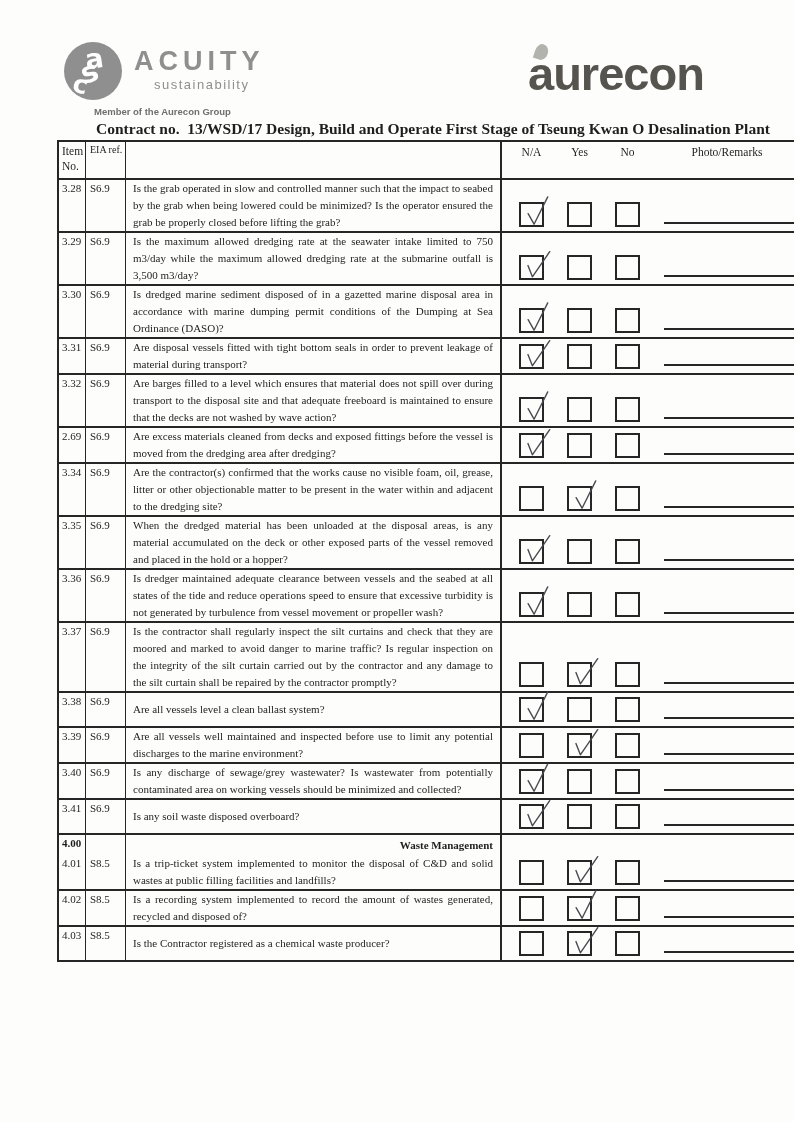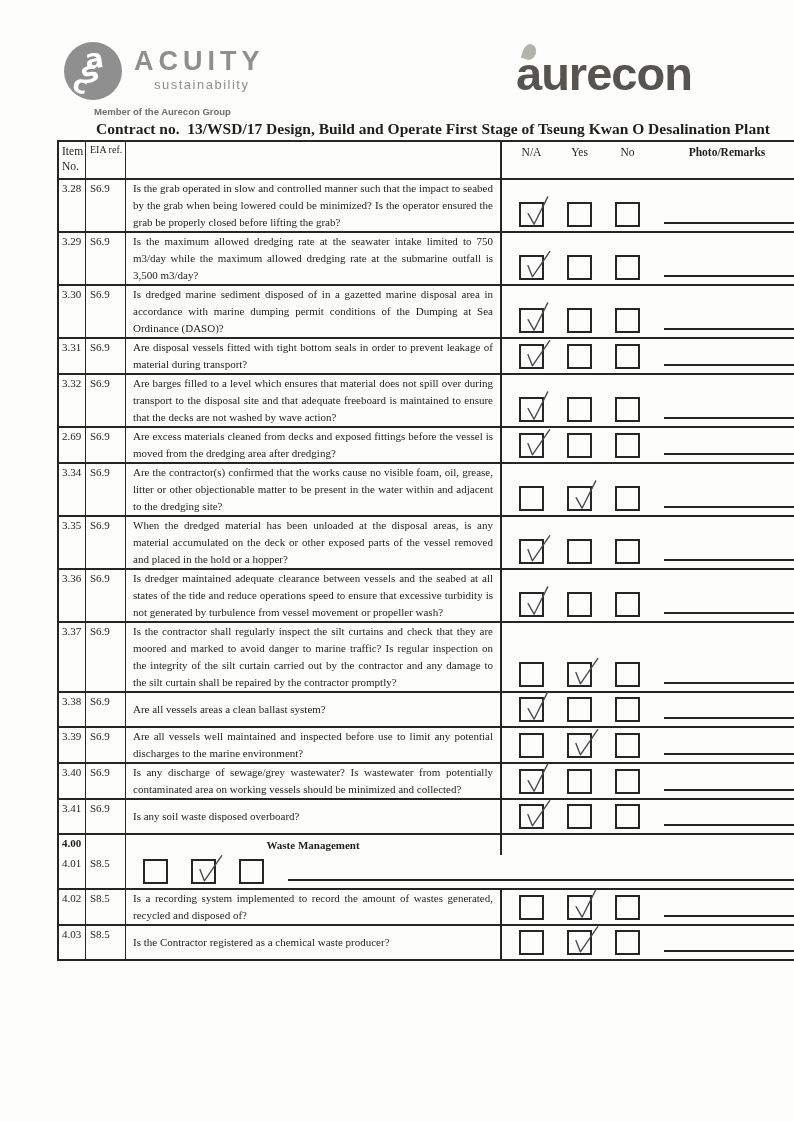--- a/index.html
+++ b/index.html
@@ -23,21 +23,21 @@
   .m-a{font-size:27px;left:21px;top:3px;transform:rotate(-8deg);}
   .m-s{font-size:29px;left:17px;top:16px;transform:rotate(-18deg);}
   .m-c{font-size:25px;left:9px;top:30px;transform:rotate(14deg);}
   .acuity-words{position:absolute;left:70px;top:6px;font-family:"Liberation Sans",sans-serif;}
   .acuity-name{font-size:27px;font-weight:600;letter-spacing:5px;color:var(--logo-gray);line-height:1;}
   .acuity-sub{font-size:13px;letter-spacing:1.5px;color:var(--logo-gray);margin:3px 0 0 20px;line-height:1;}
   .acuity-member{
     position:absolute;left:30px;top:64px;font-family:"Liberation Sans",sans-serif;
     font-size:9.5px;font-weight:bold;color:var(--member-gray);white-space:nowrap;
   }
-  .aurecon-block{position:absolute;left:516px;top:48px;height:60px;}
+  .aurecon-block{position:absolute;left:528px;top:48px;height:60px;}
   .aurecon-name{
     font-family:"Liberation Sans",sans-serif;font-weight:bold;font-size:47px;line-height:1.1;
     letter-spacing:-1px;color:var(--aurecon-ink);
   }
   .aurecon-drop{
     position:absolute;left:7px;top:-4px;width:13px;height:16px;background:var(--aurecon-drop);
     border-radius:50% 50% 50% 0;transform:rotate(18deg);
   }
   
   .title{
@@ -54,30 +54,30 @@
   .table .row:last-child .cell{border-bottom:none;}
   .merge .cell{border-bottom:none;}
   .merge .cell, .merge + .row .cell{min-height:20px;}
   .c-item{flex:0 0 27px;padding:2px 1px 1px 3px;border-right:1.5px solid var(--border);font-size:11px;}
   .c-eia{flex:0 0 40px;padding:2px 2px 1px 4px;border-right:1.5px solid var(--border);font-size:11px;}
   .c-q{
     flex:0 0 376px;border-right:2px solid var(--border);
     display:flex;flex-direction:column;justify-content:center;padding:0 7px;
   }
   .q-text{line-height:17px;text-align:justify;}
-  .section .q-text{font-weight:bold;text-align:center;}
+  .section .q-text{font-weight:bold;text-align:right;}
   .section .c-item{font-weight:bold;}
   .c-check{flex:1 1 auto;display:flex;align-items:flex-end;padding:4px 4px 4px 17px;}
   
   .head .cell{border-bottom:2px solid var(--border);min-height:38px;}
   .head .c-item span{display:block;line-height:15px;font-size:11.5px;}
   .head .c-eia{font-size:10px;}
   .head-labels{align-items:flex-start !important;padding-top:4px !important;}
   .hl{display:inline-block;width:25px;margin-right:23px;text-align:center;font-size:11.5px;white-space:nowrap;}
-  .hl-rem{flex:1;width:auto;margin-right:16px;font-weight:bold;}
+  .hl-rem{flex:1;width:auto;margin-right:16px;}
   
   .box{
     position:relative;display:inline-block;width:25px;height:25px;flex:0 0 25px;
     border:2.5px solid var(--border);margin-right:23px;background:transparent;
   }
   .tick{position:absolute;left:0px;top:-7px;width:30px;height:30px;overflow:visible;}
   .tick path{fill:none;stroke:var(--tick);stroke-width:1.4;stroke-linecap:round;stroke-linejoin:round;}
   .rline{flex:1;height:2px;background:var(--border);margin:0 3px 3px 1px;align-self:flex-end;}
   
   .footer{
@@ -294,21 +294,21 @@
               </svg>
             </span>
             <span class="box"></span>
             <span class="rline"></span>
           </div>
         </div>
         <div class="row">
           <div class="cell c-item">3.38</div>
           <div class="cell c-eia">S6.9</div>
           <div class="cell c-q">
-            <div class="q-text">Are all vessels areas a clean ballast system?</div>
+            <div class="q-text">Are all vessels level a clean ballast system?</div>
           </div>
           <div class="cell c-check">
             <span class="box">
               <svg class="tick" viewBox="0 0 30 30" style="transform:rotate(-5deg)">
                 <path d="M7 16 L12 27 L28 1"></path>
               </svg>
             </span>
             <span class="box"></span>
             <span class="box"></span>
             <span class="rline"></span>
@@ -369,20 +369,23 @@
           <div class="cell c-item">4.00</div>
           <div class="cell c-eia"></div>
           <div class="cell c-q">
             <div class="q-text">Waste Management</div>
           </div>
           <div class="cell c-check"></div>
         </div>
         <div class="row">
           <div class="cell c-item">4.01</div>
           <div class="cell c-eia">S8.5</div>
+          <div class="cell c-q">
+            <div class="q-text">Is a trip-ticket system implemented to monitor the disposal of C&amp;D and solid wastes at public filling facilities and landfills?</div>
+          </div>
           <div class="cell c-check">
             <span class="box"></span>
             <span class="box">
               <svg class="tick" viewBox="0 0 30 30" style="transform:rotate(3deg)">
                 <path d="M7 16 L12 27 L28 1"></path>
               </svg>
             </span>
             <span class="box"></span>
             <span class="rline"></span>
           </div>

